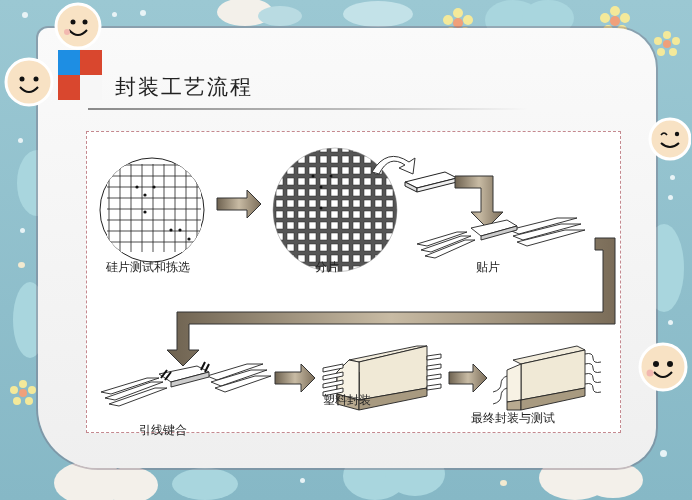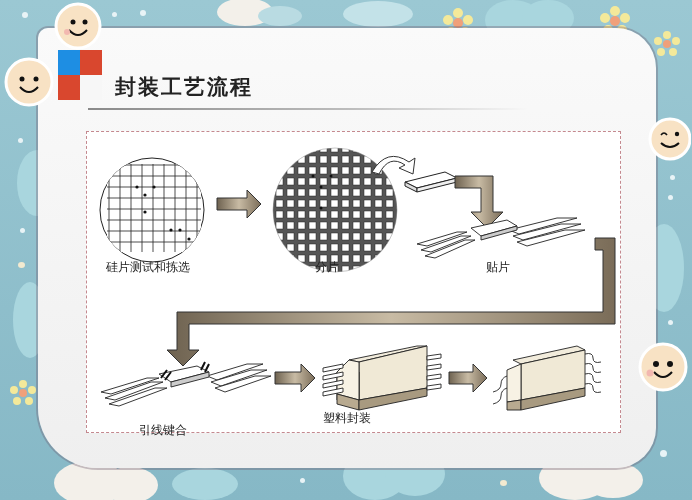--- a/index.html
+++ b/index.html
@@ -2,21 +2,21 @@
 <html><head>
 <meta charset="utf-8">
 <style>
   * { box-sizing: border-box; margin: 0; padding: 0; }
   body { width: 692px; height: 500px; overflow: hidden; background: #8fc0cc; font-family: "DejaVu Sans", sans-serif; position: relative; }
   .frame { position: absolute; inset: 0; background: linear-gradient(180deg, #9bc8d3 0%, #86b8c6 100%); }
   .dot { position: absolute; border-radius: 50%; background: #e8f3f6; }
   .panel { position: absolute; left: 38px; top: 28px; width: 618px; height: 440px; background: linear-gradient(180deg,#fafafa 0%, #efefef 100%); border-radius: 10px 40px 40px 60px; box-shadow: 0 0 0 2px rgba(110,90,110,0.35); }
   .squares { position: absolute; left: 58px; top: 50px; width: 44px; height: 50px; }
   .sq { position: absolute; width: 22px; height: 25px; }
-  .title { position: absolute; left: 115px; top: 73px; font-size: 21px; letter-spacing: 2px; color: #222; font-family: "DejaVu Serif", serif; font-weight: bold; }
+  .title { position: absolute; left: 115px; top: 73px; font-size: 21px; letter-spacing: 2px; color: #222; font-family: "DejaVu Serif", serif; font-weight: normal; }
   .title-line { position: absolute; left: 88px; top: 108px; width: 440px; height: 2px; background: linear-gradient(90deg,#8a8a8a 0%, #bdbdbd 60%, rgba(200,200,200,0) 100%); }
   .figure { position: absolute; left: 86px; top: 131px; width: 535px; height: 302px; background: #fff; border: 1px dashed #c4898f; }
   .caption { position: absolute; font-size: 12px; color: #222; white-space: nowrap; font-family: "DejaVu Serif", serif; text-align: center; }
   .deco { position: absolute; }
   svg { display: block; }
 </style>
 </head>
 <body>
 
 <div class="frame">
@@ -257,16 +257,17 @@
       <path d="M420 238 L434 232 L434 268 L420 270 Z" fill="#f7f2e4"></path>
       <path d="M420 270 L434 268 L434 278 L420 278 Z" fill="#b8aa90"></path>
       <path d="M434 268 L498 256 L498 264 L434 278 Z" fill="#a89a80"></path>
       <path d="M498 222 q8 -2 8 4 q0 6 8 4 M498 232 q8 -2 8 4 q0 6 8 4 M498 242 q8 -2 8 4 q0 6 8 4 M498 252 q8 -2 8 4 q0 6 8 4" fill="none"></path>
       <path d="M420 244 q-6 2 -6 8 q0 6 -8 8 M420 256 q-6 2 -6 8 q0 6 -8 8" fill="none"></path>
     </g>
   </svg>
 
   <div class="caption" style="left:19px;top:127px">硅片测试和拣选</div>
   <div class="caption" style="left:228px;top:127px">分片</div>
-  <div class="caption" style="left:399px;top:127px">贴片</div>
+  <div class="caption" style="left:389px;top:127px">贴片</div>
   <div class="caption" style="left:52px;top:290px">引线键合</div>
-  <div class="caption" style="left:236px;top:278px">塑料封装</div>
+  <div class="caption" style="left:236px;top:260px">塑料封装</div>
+  <div class="caption" style="left:384px;top:278px">最终封装与测试</div>
 </div>
 
 </body></html>

